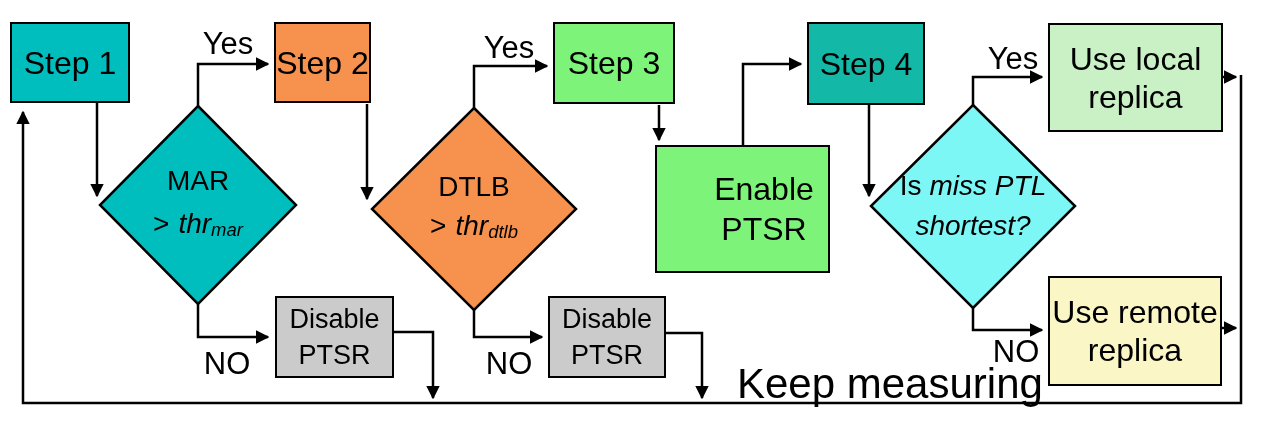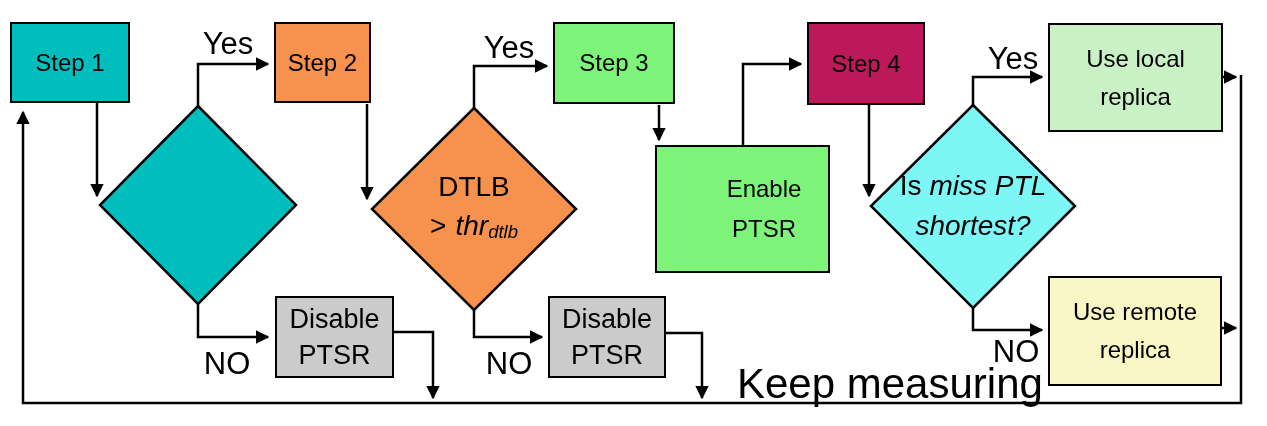--- a/index.html
+++ b/index.html
@@ -14,21 +14,21 @@
   }
   .wires{position:absolute;left:0;top:0;width:1267px;height:426px;}
   .box{
     position:absolute;
     border:2.5px solid #000;
     display:flex;
     flex-direction:column;
     align-items:center;
     justify-content:center;
     text-align:center;
-    font-size:24px;
+    font-size:32px;
     line-height:36px;
     box-sizing:border-box;
   }
   .box .bl{display:block;}
   .dlabel{
     position:absolute;
     display:flex;
     flex-direction:column;
     align-items:center;
     justify-content:center;
@@ -97,21 +97,21 @@
   </div>
 
   <div class="box" style="left: 274px; top: 22px; width: 97px; height: 81px; background-color: rgb(246, 145, 78);">
     <span class="bl">Step 2</span>
   </div>
 
   <div class="box" style="left: 553px; top: 22px; width: 122px; height: 82px; background-color: rgb(125, 243, 122);">
     <span class="bl">Step 3</span>
   </div>
 
-  <div class="box" style="left: 807px; top: 22px; width: 118px; height: 83px; background-color: #be185d;">
+  <div class="box" style="left: 807px; top: 22px; width: 118px; height: 83px; background-color: #14b8a6;">
     <span class="bl">Step 4</span>
   </div>
 
   <div class="box" style="left: 655px; top: 145px; width: 175px; height: 128px; line-height: 40px; background-color: rgb(125, 243, 122); padding-left: 43px;">
     <span class="bl">Enable</span>
     <span class="bl">PTSR</span>
   </div>
 
   <div class="box" style="left: 275px; top: 296px; width: 119px; height: 82px; font-size: 27px; background-color: rgb(203, 203, 203);">
     <span class="bl">Disable</span>
@@ -126,20 +126,26 @@
   <div class="box" style="left: 1048px; top: 23px; width: 175px; height: 109px; line-height: 38px; background-color: rgb(201, 241, 197);">
     <span class="bl">Use local</span>
     <span class="bl">replica</span>
   </div>
 
   <div class="box" style="left: 1048px; top: 276px; width: 174px; height: 110px; line-height: 38px; background-color: rgb(250, 246, 198);">
     <span class="bl">Use remote</span>
     <span class="bl">replica</span>
   </div>
 
+  <div class="dlabel" style="left:100px;top:116px;width:196px;height:178px;line-height:43px;">
+    <span>MAR</span>
+    <span>
+      <span class="op">&gt;</span><span class="it">thr</span><span class="sub">mar</span>
+    </span>
+  </div>
 
   <div class="dlabel" style="left:372px;top:120px;width:204px;height:178px;line-height:39px;">
     <span>DTLB</span>
     <span>
       <span class="op">&gt;</span><span class="it">thr</span><span class="sub">dtlb</span>
     </span>
   </div>
 
   <div class="dlabel" style="left:873px;top:118px;width:200px;height:176px;line-height:40px;">
     <span>

